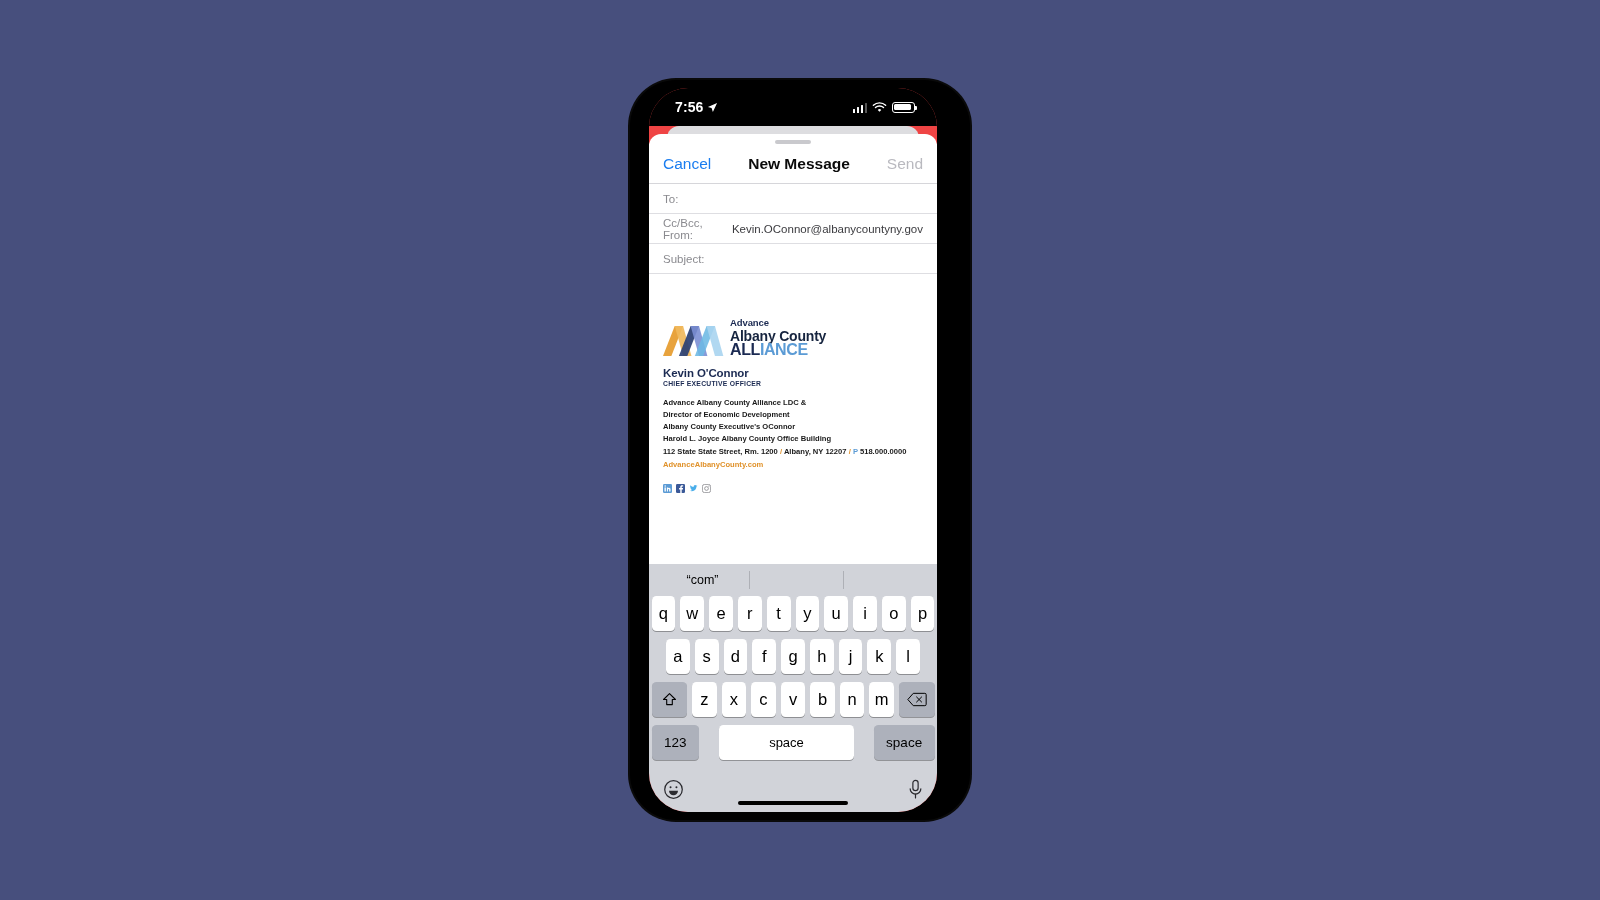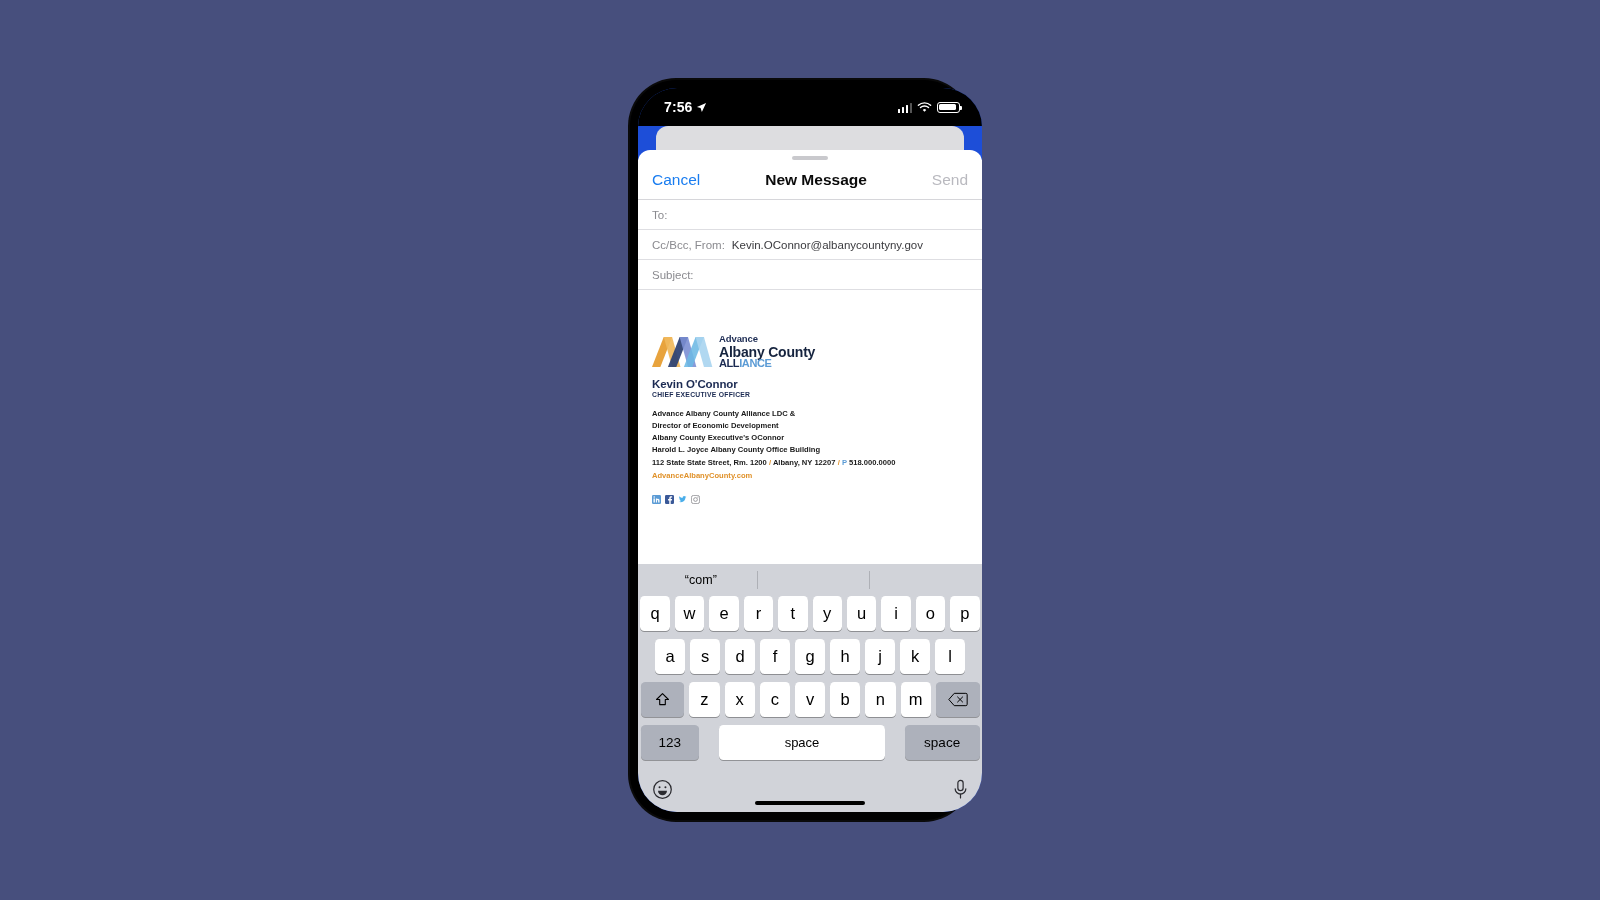--- a/index.html
+++ b/index.html
@@ -12,23 +12,23 @@
 
   
   .phone {
     position:relative;
     width:340px; height:740px;
     background:#000;
     border-radius:46px;
     box-shadow:0 0 0 2px #0a0a0a;
   }
   .screen {
-    position:absolute; left:8px; top:8px;
-    width:344px; height:724px;
-    background:#1d4ed8;
+    position:absolute; left:19px; top:8px;
+    width:288px; height:724px;
+    background:#ef4444;
     border-radius:39px;
     overflow:hidden;
     display:flex; flex-direction:column;
   }
 
   
   .statusbar {
     height:38px; flex:0 0 38px;
     background:#000; color:#fff;
     display:flex; align-items:center; justify-content:space-between;
@@ -49,21 +49,21 @@
 
   
   .backcard {
     position:absolute; left:18px; right:18px; top:38px; height:30px;
     background:#dddde0; border-radius:12px 12px 0 0; z-index:1;
   }
 
   
   .sheet {
     position:relative; z-index:2;
-    margin-top:24px;
+    margin-top:8px;
     flex:1 1 auto;
     background:#fff;
     border-radius:12px 12px 0 0;
     display:flex; flex-direction:column;
     overflow:hidden;
   }
   .grabber { width:36px; height:4px; border-radius:2px; background:#c9c9cd; margin:6px auto 0; }
 
   .navbar {
     height:40px; flex:0 0 40px;
@@ -92,21 +92,21 @@
     background:#fff;
     padding:44px 0 0 14px;
     overflow:hidden;
   }
 
   .logo { display:flex; align-items:flex-end; gap:5px; }
   .logo-mark { width:62px; height:34px; flex:0 0 62px; }
   .logo-text { padding-bottom:0px; line-height:1.0; }
   .lt1 { font-size:9.5px; color:#1b2a52; font-weight:700; letter-spacing:-.1px; }
   .lt2 { font-size:14px; color:#16243f; font-weight:700; letter-spacing:-.2px; margin-top:1px; }
-  .lt3 { font-size:11px; font-weight:800; letter-spacing:-.4px; margin-top:-1px; }
+  .lt3 { font-size:16px; font-weight:800; letter-spacing:-.4px; margin-top:-1px; }
   .lt3 .a { color:#1b2a52; }
   .lt3 .b { color:#5b9bd5; }
 
   .sig-name { font-size:11.5px; font-weight:700; color:#1b2a52; margin-top:9px; letter-spacing:-.1px; }
   .sig-role { font-size:6.8px; font-weight:700; color:#1b2a52; letter-spacing:.25px; margin-top:1px; }
 
   .sig-block { margin-top:10px; font-size:7.6px; line-height:1.62; color:#1a1a1a; font-weight:700; }
   .sig-block .sep { color:#e0922b; font-weight:700; }
   .sig-block .pmark { color:#5b9bd5; font-weight:700; }
   .sig-web { color:#e0922b; font-weight:700; font-size:7.6px; margin-top:1px; }

